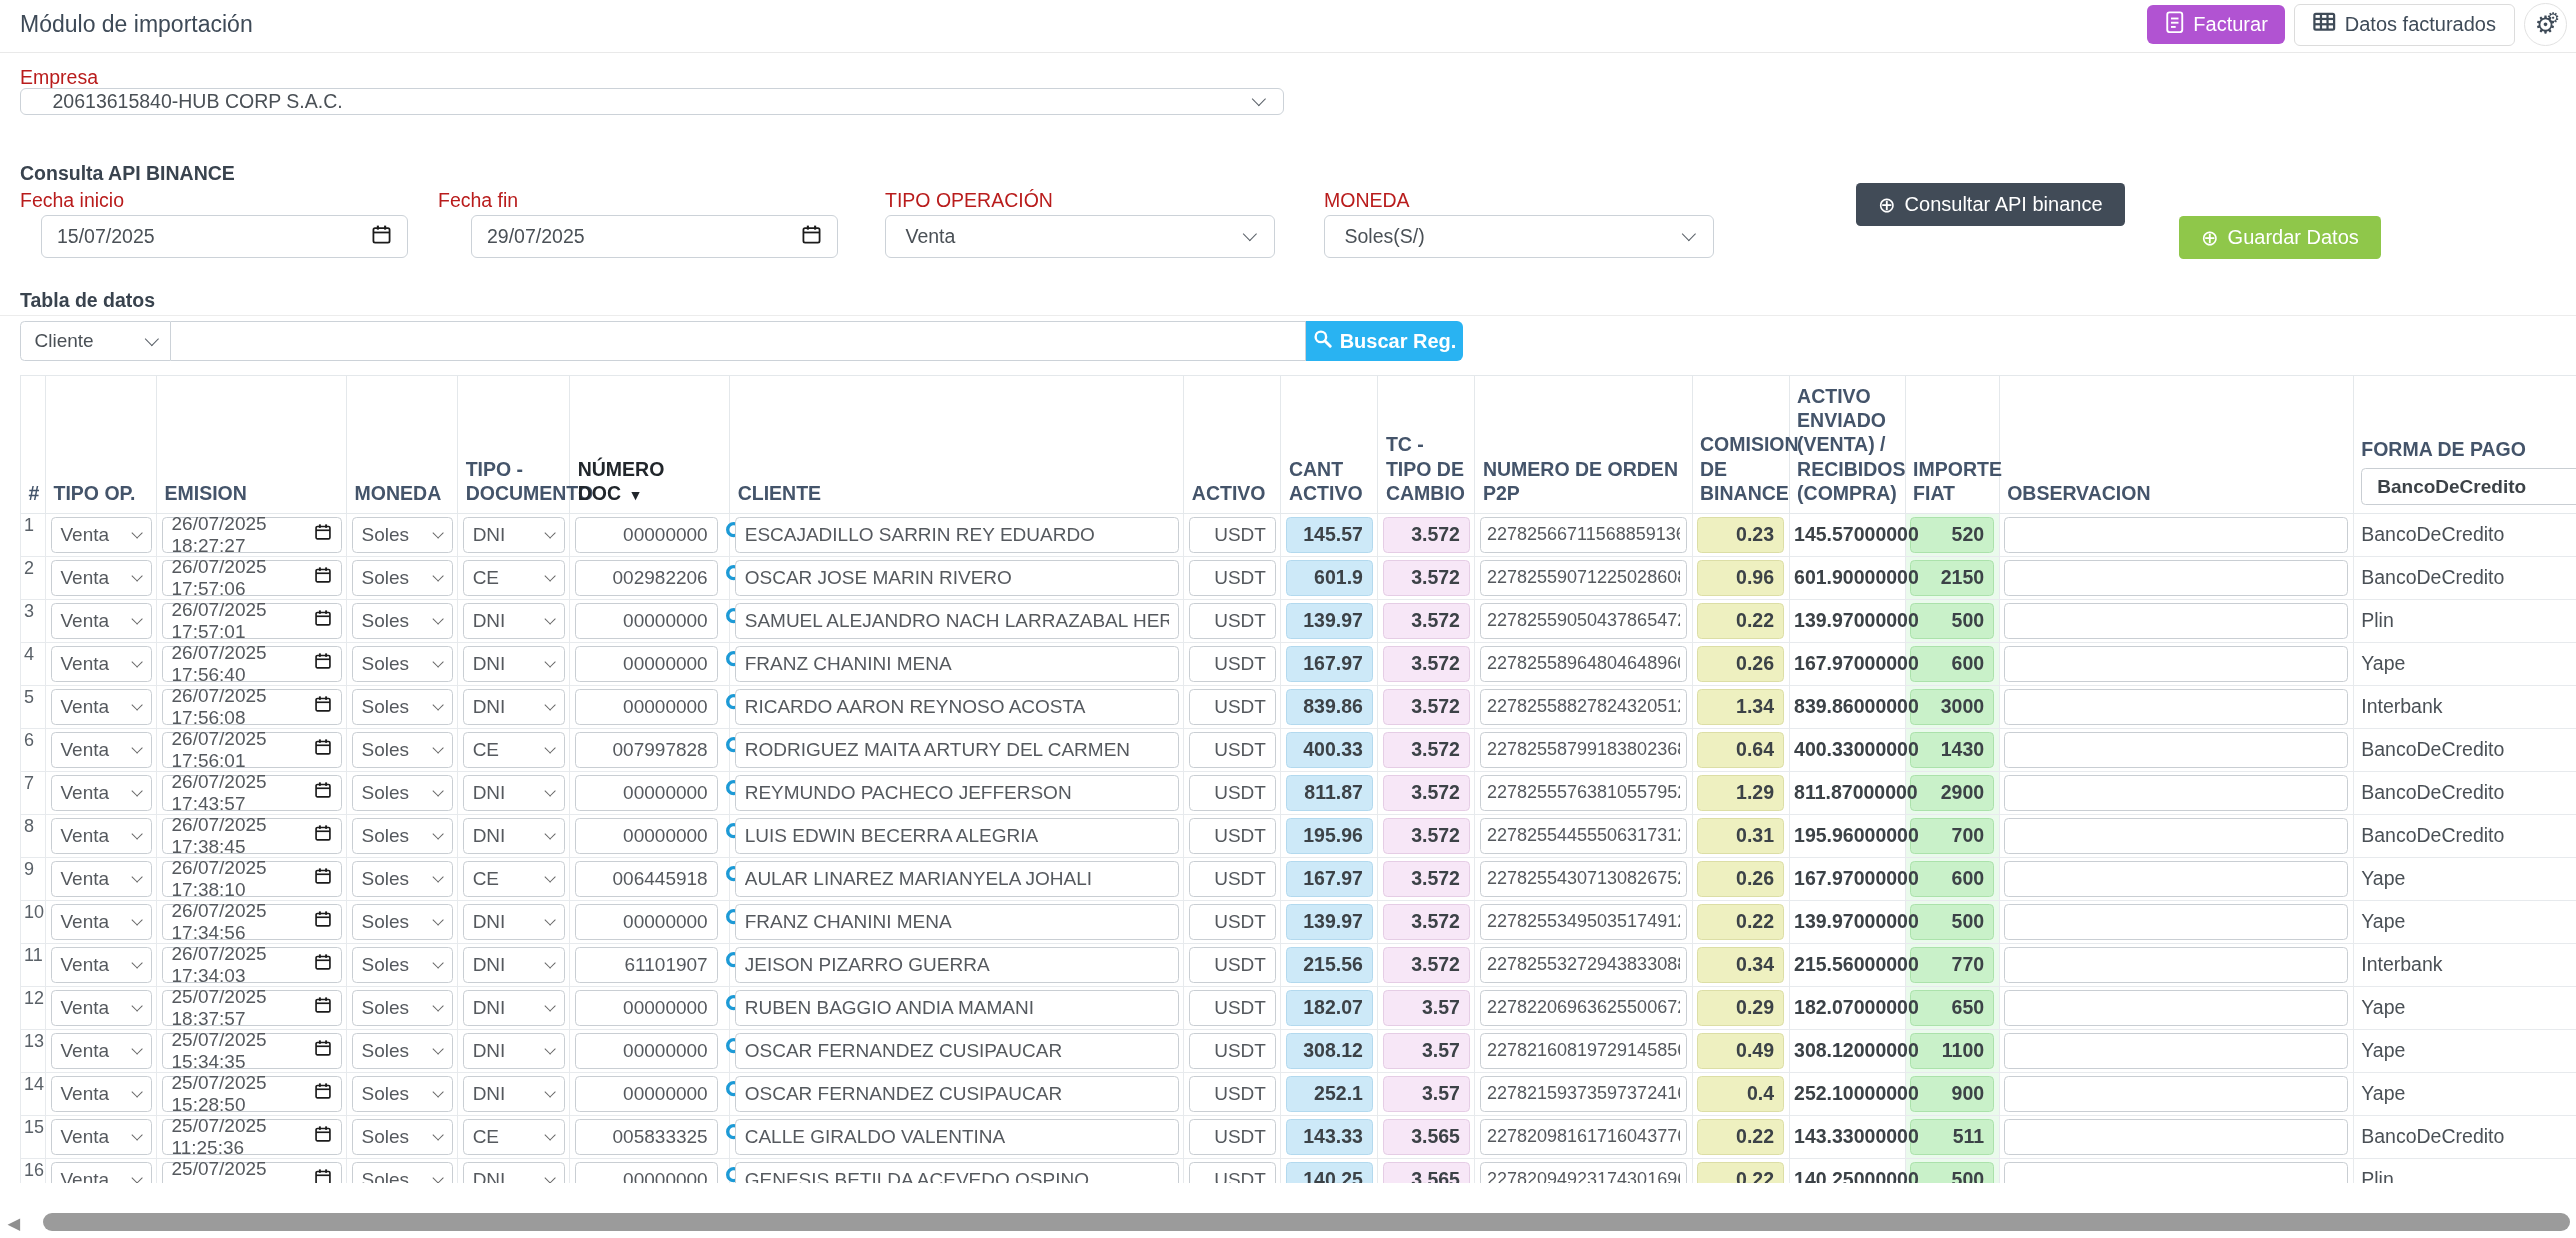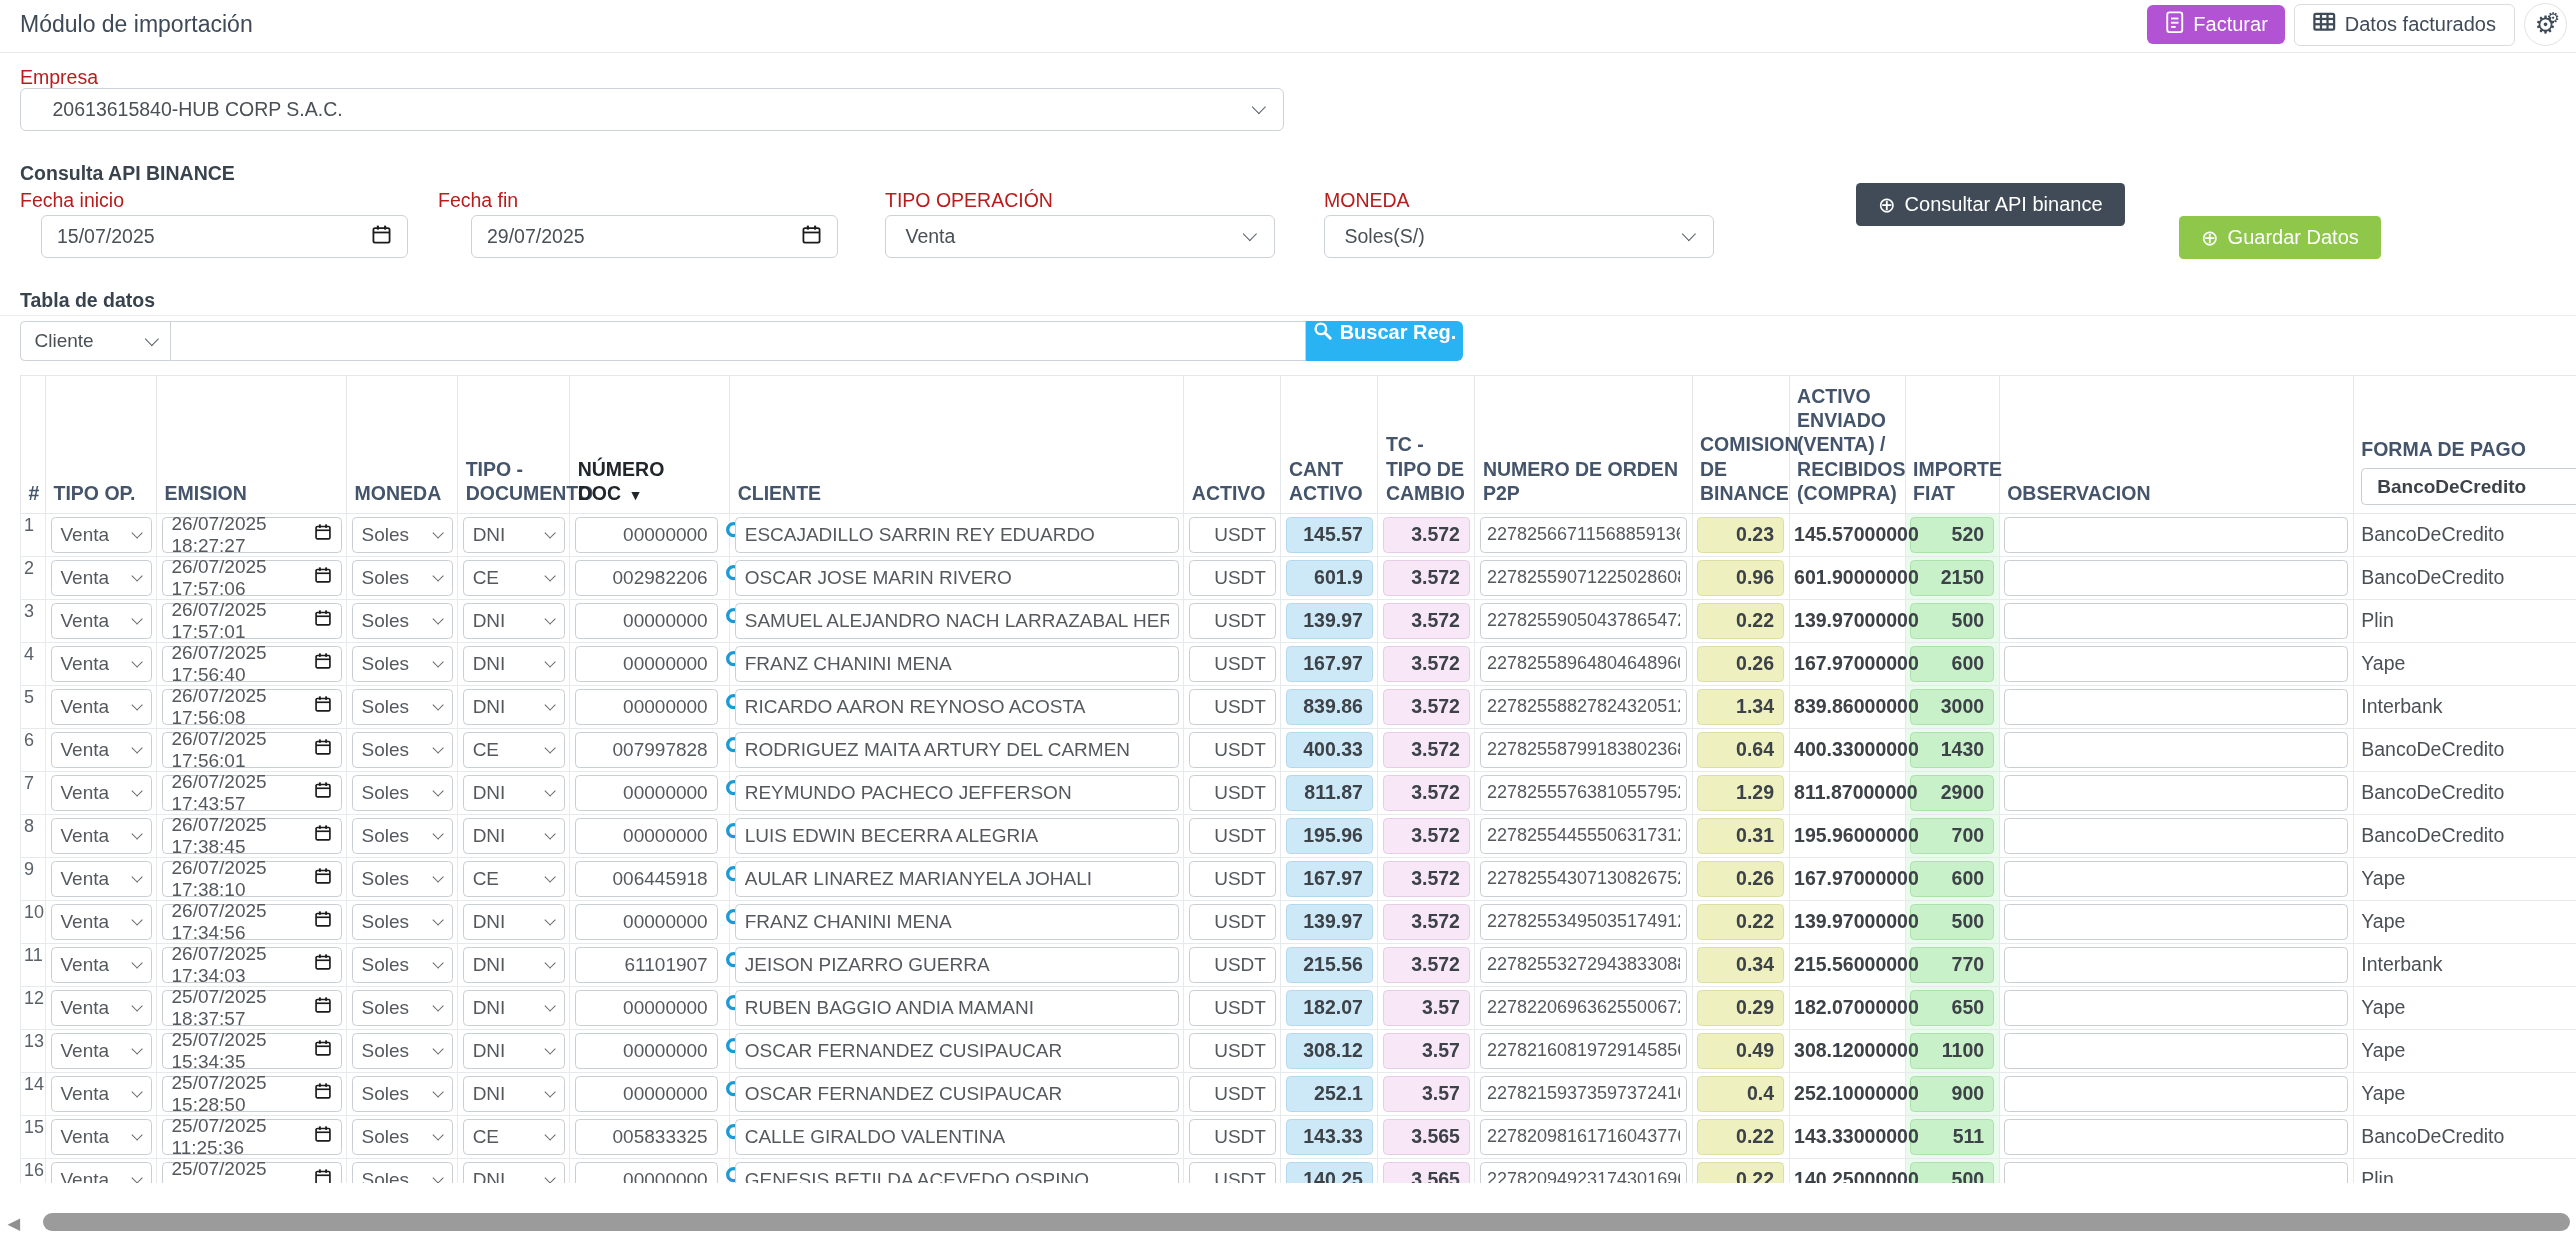--- a/index.html
+++ b/index.html
@@ -24,21 +24,21 @@
   .gear-small { position:absolute; font-size:15px; color:#3f4b58; right:6px; top:6px; line-height:1; }
 
   
   .field-label { font-size:19.5px; color:#b91c1c; }
   .lbl-empresa { left:20px; top:66px; }
   .select-box { background:#fff; border:0.7px solid #ccd2d8; border-radius:6px; display:flex;
                 align-items:center; justify-content:space-between; font-size:19.5px; color:#4a5056;
                 padding:0 19.5px; cursor:pointer; }
   .chev { width:9.7px; height:9.7px; border-right:1.5px solid #5a6068; border-bottom:1.5px solid #5a6068;
           transform:rotate(45deg); margin-top:-5.2px; flex:0 0 auto; }
-  .empresa-select { left:20px; top:88px; width:1264px; height:43px; padding-left:31.5px; }
+  .empresa-select { left:20px; top:88px; width:1264px; height:27px; padding-left:31.5px; }
 
   
   .section-title { font-weight:bold; font-size:19.5px; color:#39434e; }
   .lbl-consulta { left:20px; top:162px; }
   .lbl-fi { left:20px; top:189px; }
   .lbl-ff { left:438px; top:189px; }
   .lbl-to { left:885px; top:189px; }
   .lbl-mo { left:1324px; top:189px; }
   .input-box { background:#fff; border:0.7px solid #ccd2d8; border-radius:6px; display:flex;
                align-items:center; justify-content:space-between; font-size:19.5px; color:#4a5056;
@@ -57,21 +57,21 @@
   .lbl-tabla { left:20px; top:289px; }
   .tabla-rule { left:0; top:315px; width:2576px; border-top:0.7px solid #ececec; }
   .search-group { left:20px; top:321px; height:40px; display:flex; align-items:stretch; }
   .search-select { width:151px; border:0.7px solid #ccd2d8; border-radius:4.5px 0 0 4.5px; background:#fff;
                    display:flex; align-items:center; justify-content:space-between; padding:0 13.5px;
                    font-size:19px; color:#4a5056; cursor:pointer; }
   .search-input { width:1135px; border:0.7px solid #ccd2d8; border-left:none; background:#fff;
                   font-size:19.5px; color:#4a5056; padding:0 12px; outline:none;
                   font-family:"Liberation Sans","DejaVu Sans",sans-serif; }
   .btn-buscar { width:157px; background:#29b3f2; color:#fff; border:none; border-radius:0 6px 6px 0;
-                font-size:20px; font-weight:bold; display:flex; justify-content:center;
+                font-size:20px; font-weight:bold; display:flex; align-items:center; justify-content:center;
                 gap:7.5px; cursor:pointer; }
 
   
   .table-wrap { left:20px; top:375px; width:2556px; height:808px; overflow:hidden; }
   table { border-collapse:collapse; table-layout:fixed; width:2649px; }
   thead th { border:0.7px solid #e4e8eb; vertical-align:bottom; text-align:left; padding:7.5px 7.5px;
              color:#44546a; font-size:19.5px; font-weight:bold; height:111px; background:#fff; line-height:1.25; }
   thead th.sortable { color:#21262b; cursor:pointer; }
   .sort-arrow { font-size:14.2px; margin-left:7.5px; color:#21262b; }
   tbody td { border:0.7px solid #e7eaed; padding:3px 4.5px; height:43px; vertical-align:middle;

